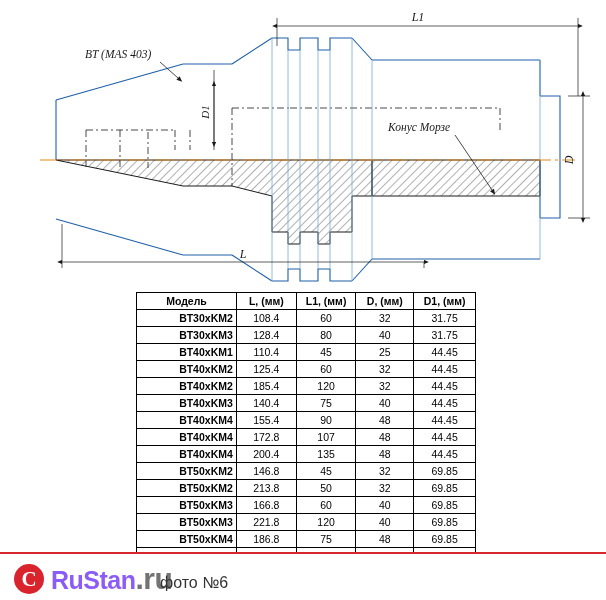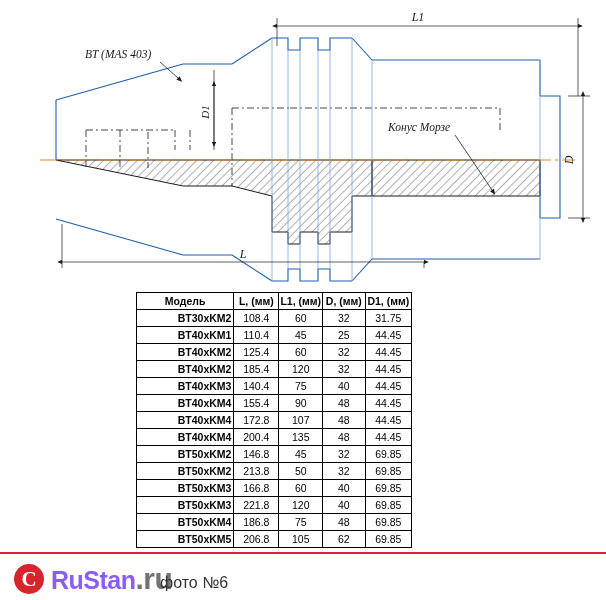--- a/index.html
+++ b/index.html
@@ -28,21 +28,21 @@
   }
   
   #spec-table-wrap {
     position: absolute;
     left: 136px;
     top: 292px;
     width: 340px;
   }
   table.spec {
     border-collapse: collapse;
-    width: 276px;
+    width: 340px;
     background: #ffffff;
   }
   table.spec th, table.spec td {
     border: 1px solid #000000;
     font-size: 10.5px;
     text-align: center;
     height: 16px;
     line-height: 14px;
     padding: 0;
     font-family: "Liberation Sans", sans-serif;
@@ -254,20 +254,27 @@
       </thead>
       <tbody id="spec-body">
           <tr>
             <td class="model">BT30xKM2</td>
             <td>108.4</td>
             <td>60</td>
             <td>32</td>
             <td>31.75</td>
           </tr>
           <tr>
+            <td class="model">BT30xKM3</td>
+            <td>128.4</td>
+            <td>80</td>
+            <td>40</td>
+            <td>31.75</td>
+          </tr>
+          <tr>
             <td class="model">BT40xKM1</td>
             <td>110.4</td>
             <td>45</td>
             <td>25</td>
             <td>44.45</td>
           </tr>
           <tr>
             <td class="model">BT40xKM2</td>
             <td>125.4</td>
             <td>60</td>

